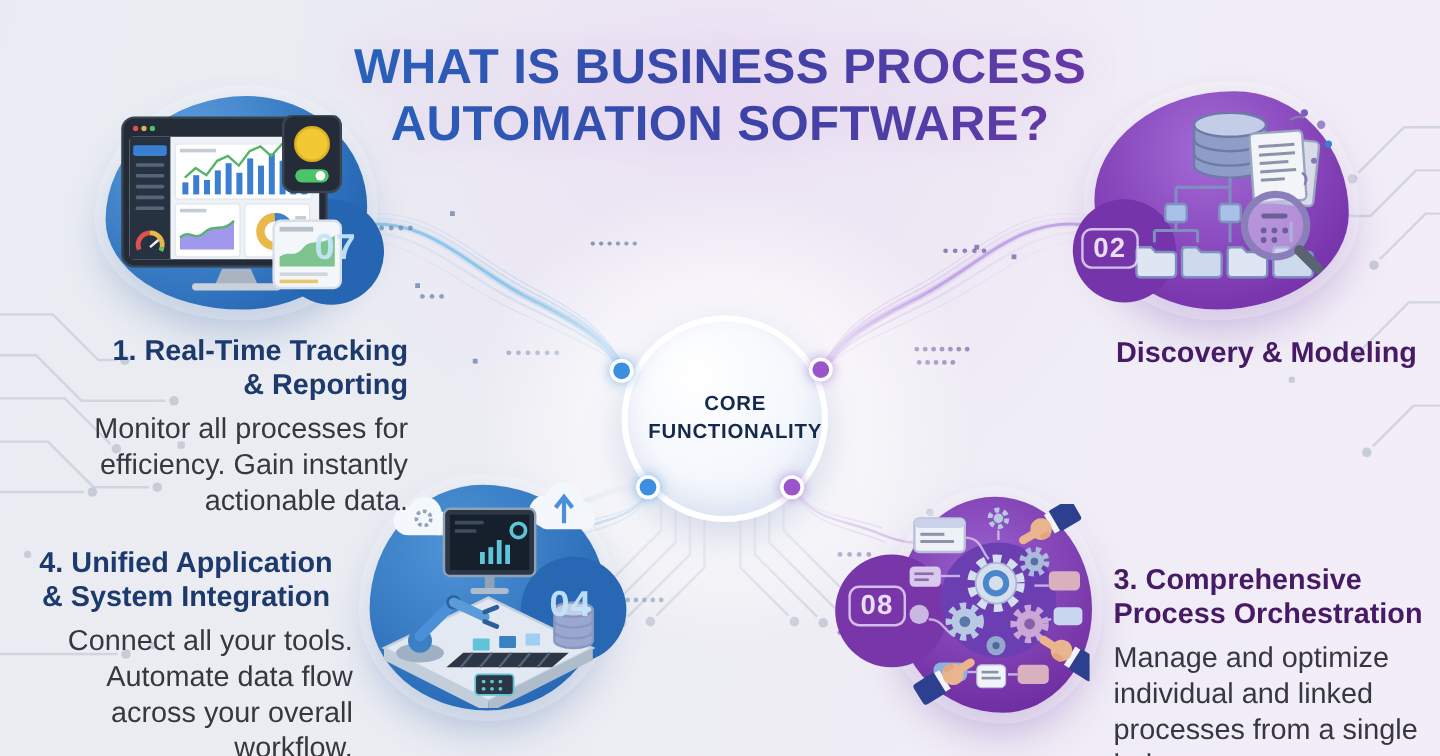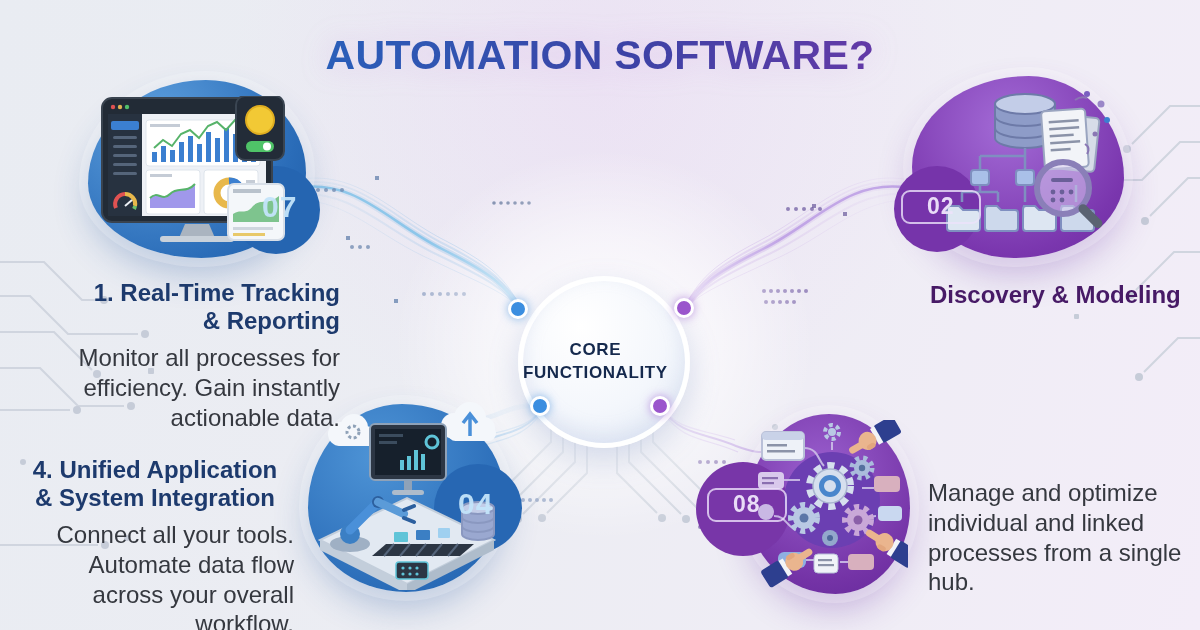--- a/index.html
+++ b/index.html
@@ -23,25 +23,25 @@
     filter:drop-shadow(0 0 14px rgba(200,130,225,.25));
   }
   .title span{ display:block; }
 
   
   .center-glow{
     position:absolute; left:394px; top:150px; width:420px; height:390px; z-index:2;
     background:radial-gradient(closest-side, rgba(255,255,255,.95), rgba(255,255,255,.55) 55%, rgba(255,255,255,0));
   }
   .hub{
-    position:absolute; left:518px; top:276px; width:172px; height:172px; border-radius:50%; z-index:3;
+    position:absolute; left:518px; top:263px; width:172px; height:172px; border-radius:50%; z-index:3;
     background:radial-gradient(circle at 36% 28%, #ffffff 0%, #f4f7fc 55%, #e2eaf6 100%);
     border:5px solid rgba(255,255,255,.95);
     box-shadow:0 12px 30px rgba(120,140,190,.28), inset 0 -8px 18px rgba(170,185,220,.25);
-    display:flex; align-items:center; justify-content:flex-start; text-align:center;
+    display:flex; align-items:center; justify-content:flex-end; text-align:center;
   }
   .hub-label{ font-size:17px; font-weight:800; color:#15294d; letter-spacing:.6px; line-height:1.35; }
   .hub-label span{ display:block; }
   .node{
     position:absolute; width:20px; height:20px; border-radius:50%;
     border:3px solid #ffffff; z-index:4;
   }
   .node.blue{ background:#3b8ee0; box-shadow:0 0 10px rgba(60,140,220,.6); }
   .node.purple{ background:#9a55cc; box-shadow:0 0 10px rgba(150,85,205,.6); }
 
@@ -77,21 +77,21 @@
   }
   .blob-04::after{ width:88px; height:88px; right:-18px; top:60px; background:#2767b3; }
 
   .illus{ position:absolute; z-index:4; }
 
   
   .num{ position:absolute; z-index:5; font-weight:700; letter-spacing:1px; }
   .num-plain{ font-size:30px; color:rgba(195,228,250,.95); }
   .num-box{
     font-size:23px; color:rgba(236,226,250,.97);
-    border:2px solid rgba(236,226,250,.8); border-radius:9px; padding:1px 24px 2px;
+    border:2px solid rgba(236,226,250,.8); border-radius:9px; padding:1px 8px 2px;
   }
   .num-01{ left:262px; top:190px; }
   .num-02{ left:901px; top:190px; }
   .num-03{ left:707px; top:488px; }
   .num-04{ left:458px; top:487px; }
 
   
   .section-text{ position:absolute; z-index:6; }
   .section-text h2{ font-size:24px; font-weight:700; line-height:1.17; }
   .section-text h2 span{ display:block; white-space:nowrap; }
@@ -269,20 +269,21 @@
       <g fill="#6a5a9c" opacity=".7">
         <rect x="812" y="204" width="4" height="4"></rect>
           <rect x="843" y="212" width="4" height="4"></rect>
       </g>
     </g>
   </svg>
 
   <div class="center-glow"></div>
 
   <h1 class="title">
+    <span>WHAT IS BUSINESS PROCESS</span>
     <span>AUTOMATION SOFTWARE?</span>
   </h1>
 
   <div class="blob blob-01"></div>
   <div class="blob blob-02"></div>
   <div class="blob blob-03"></div>
   <div class="blob blob-04"></div>
 
   <svg class="illus" style="left:100px;top:96px" width="190" height="148" viewBox="0 0 190 148">
     <g>
@@ -571,20 +572,24 @@
     <p>Monitor all processes for efficiency. Gain instantly actionable data.</p>
   </div>
 
   <div class="section-text st-2 h-purple">
     <h2>
       <span>Discovery &amp; Modeling</span>
     </h2>
   </div>
 
   <div class="section-text st-3 h-purple">
+    <h2>
+      <span>3. Comprehensive</span>
+      <span>Process Orchestration</span>
+    </h2>
     <p>Manage and optimize individual and linked processes from a single hub.</p>
   </div>
 
   <div class="section-text st-4 h-blue">
     <h2>
       <span>4. Unified Application</span>
       <span>&amp; System Integration</span>
     </h2>
     <p>Connect all your tools. Automate data flow across your overall workflow.</p>
   </div>

